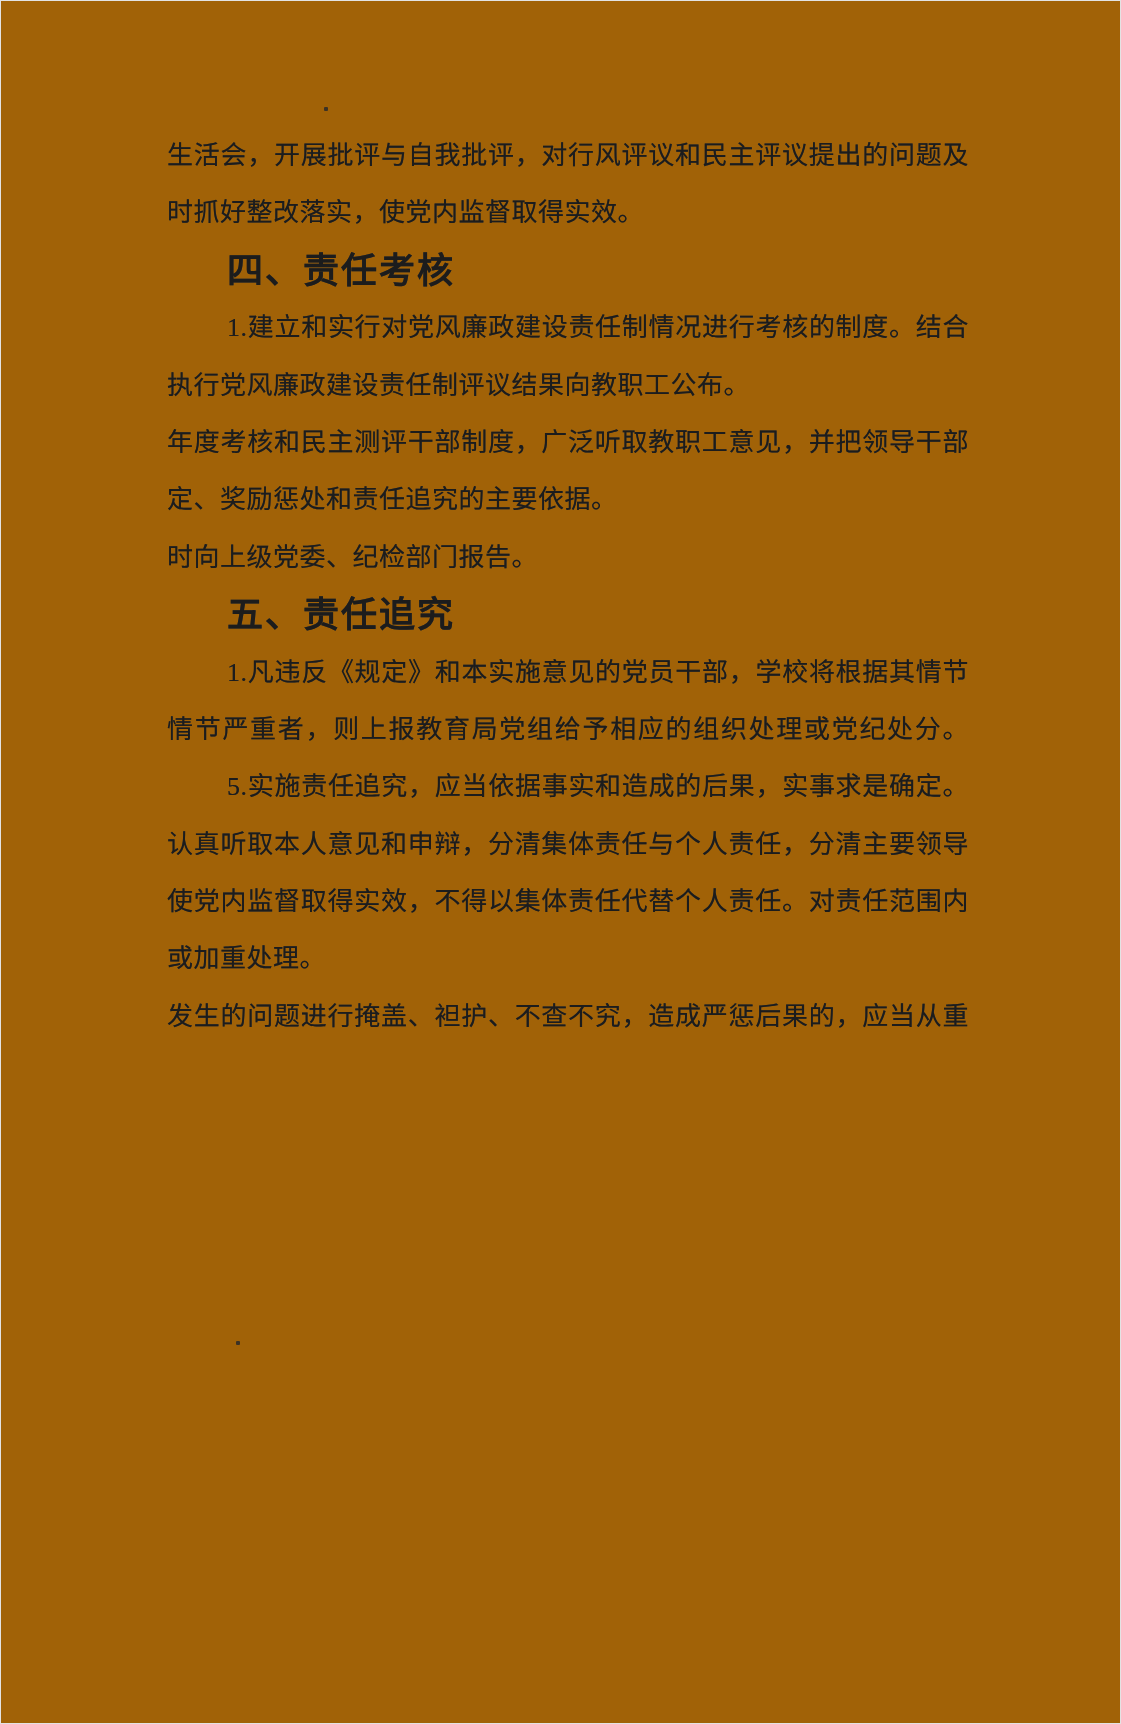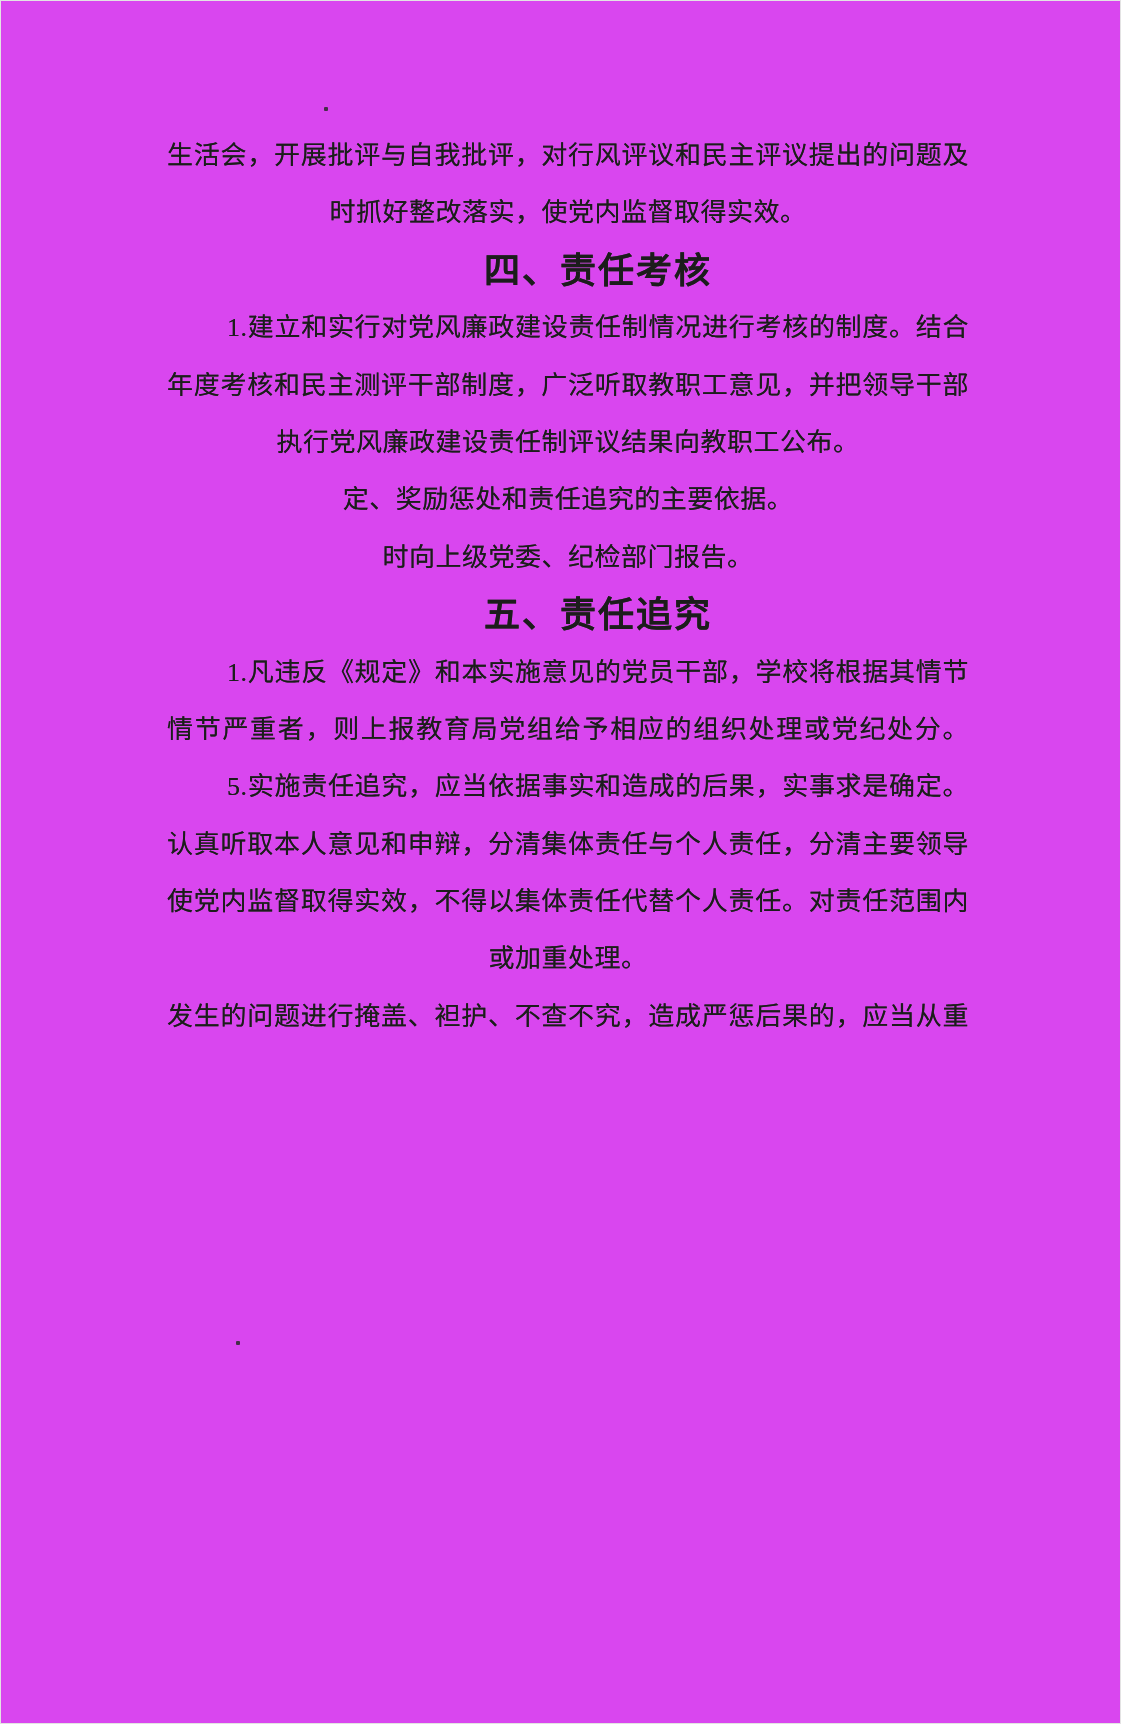--- a/index.html
+++ b/index.html
@@ -4,21 +4,21 @@
 <style>
   html, body {
     margin: 0;
     padding: 0;
     background: #ffffff;
   }
   .page {
     position: relative;
     width: 1121px;
     height: 1724px;
-    background: #d946ef;
+    background: #a16207;
     box-sizing: border-box;
     border: 1px solid #e3e3e3;
     overflow: hidden;
     font-family: "Liberation Serif", "DejaVu Serif", serif;
     color: #1c1c1c;
   }
   .text-block {
     position: absolute;
     left: 166px;
     top: 126px;
@@ -26,21 +26,20 @@
   }
   .line {
     height: 57.4px;
     line-height: 57.4px;
     font-size: 26px;
     letter-spacing: 0.5px;
     white-space: nowrap;
     color: #1c1c1c;
     
     text-shadow: 0 0 0.4px #3a3a3a;
-    text-align: center;
   }
   .line.fill {
     white-space: normal;
     text-align: justify;
     text-align-last: justify;
     text-justify: inter-ideograph;
   }
   .line.indent {
     padding-left: 60px;
   }
@@ -67,22 +66,22 @@
 <div class="page">
 
   <div class="artifact-dot d1"></div>
   <div class="artifact-dot d2"></div>
 
   <div class="text-block">
     <div class="line fill">生活会，开展批评与自我批评，对行风评议和民主评议提出的问题及</div>
     <div class="line">时抓好整改落实，使党内监督取得实效。</div>
     <div class="line heading indent">四、责任考核</div>
     <div class="line indent fill">1.建立和实行对党风廉政建设责任制情况进行考核的制度。结合</div>
+    <div class="line">执行党风廉政建设责任制评议结果向教职工公布。</div>
     <div class="line fill">年度考核和民主测评干部制度，广泛听取教职工意见，并把领导干部</div>
-    <div class="line">执行党风廉政建设责任制评议结果向教职工公布。</div>
     <div class="line">定、奖励惩处和责任追究的主要依据。</div>
     <div class="line">时向上级党委、纪检部门报告。</div>
     <div class="line heading indent">五、责任追究</div>
     <div class="line indent fill">1.凡违反《规定》和本实施意见的党员干部，学校将根据其情节</div>
     <div class="line fill">情节严重者，则上报教育局党组给予相应的组织处理或党纪处分。</div>
     <div class="line indent fill">5.实施责任追究，应当依据事实和造成的后果，实事求是确定。</div>
     <div class="line fill">认真听取本人意见和申辩，分清集体责任与个人责任，分清主要领导</div>
     <div class="line fill">使党内监督取得实效，不得以集体责任代替个人责任。对责任范围内</div>
     <div class="line">或加重处理。</div>
     <div class="line fill">发生的问题进行掩盖、袒护、不查不究，造成严惩后果的，应当从重</div>

